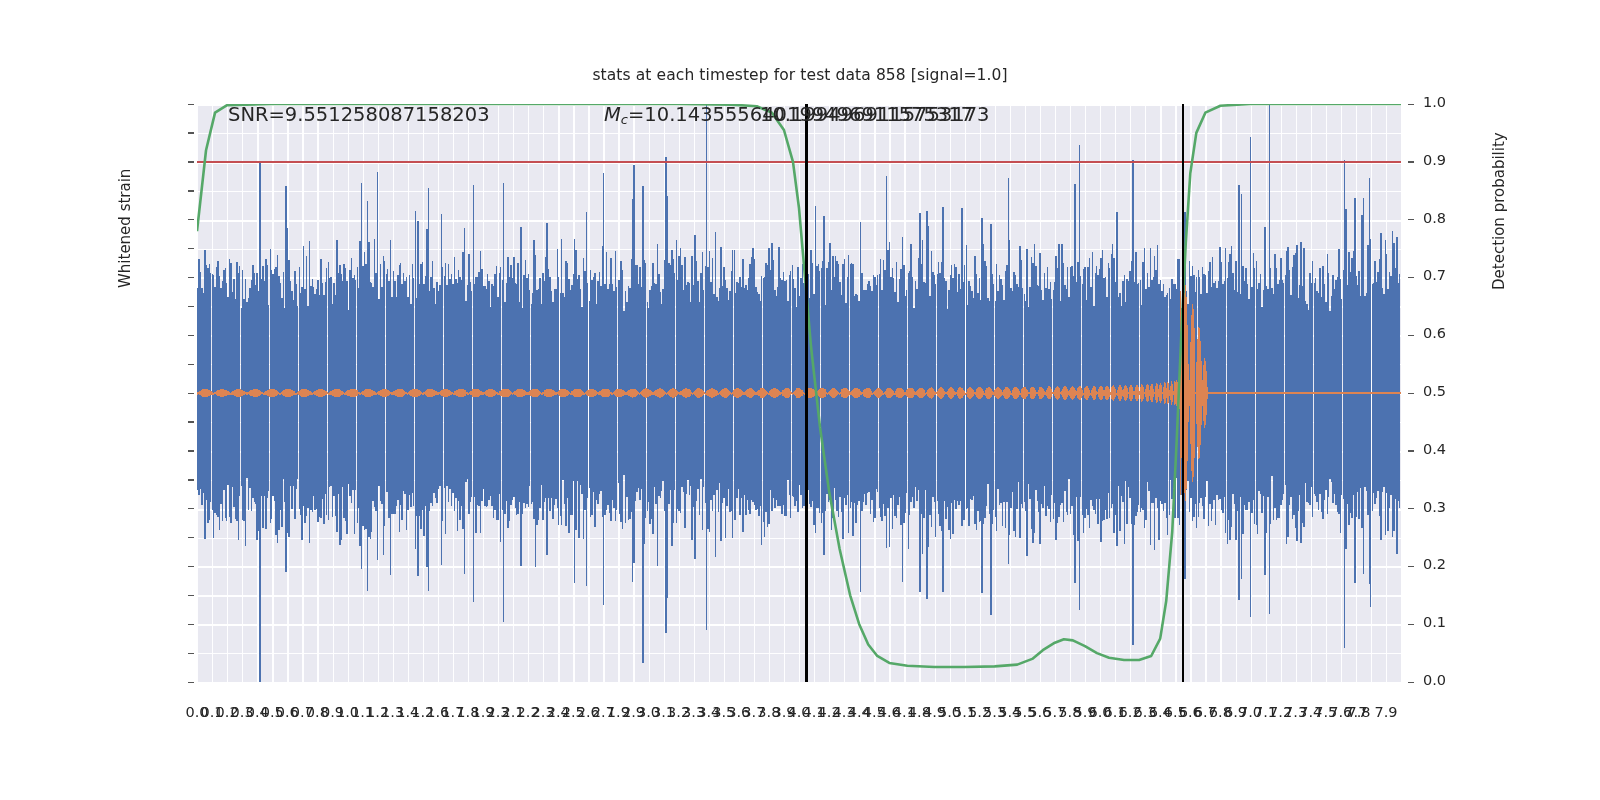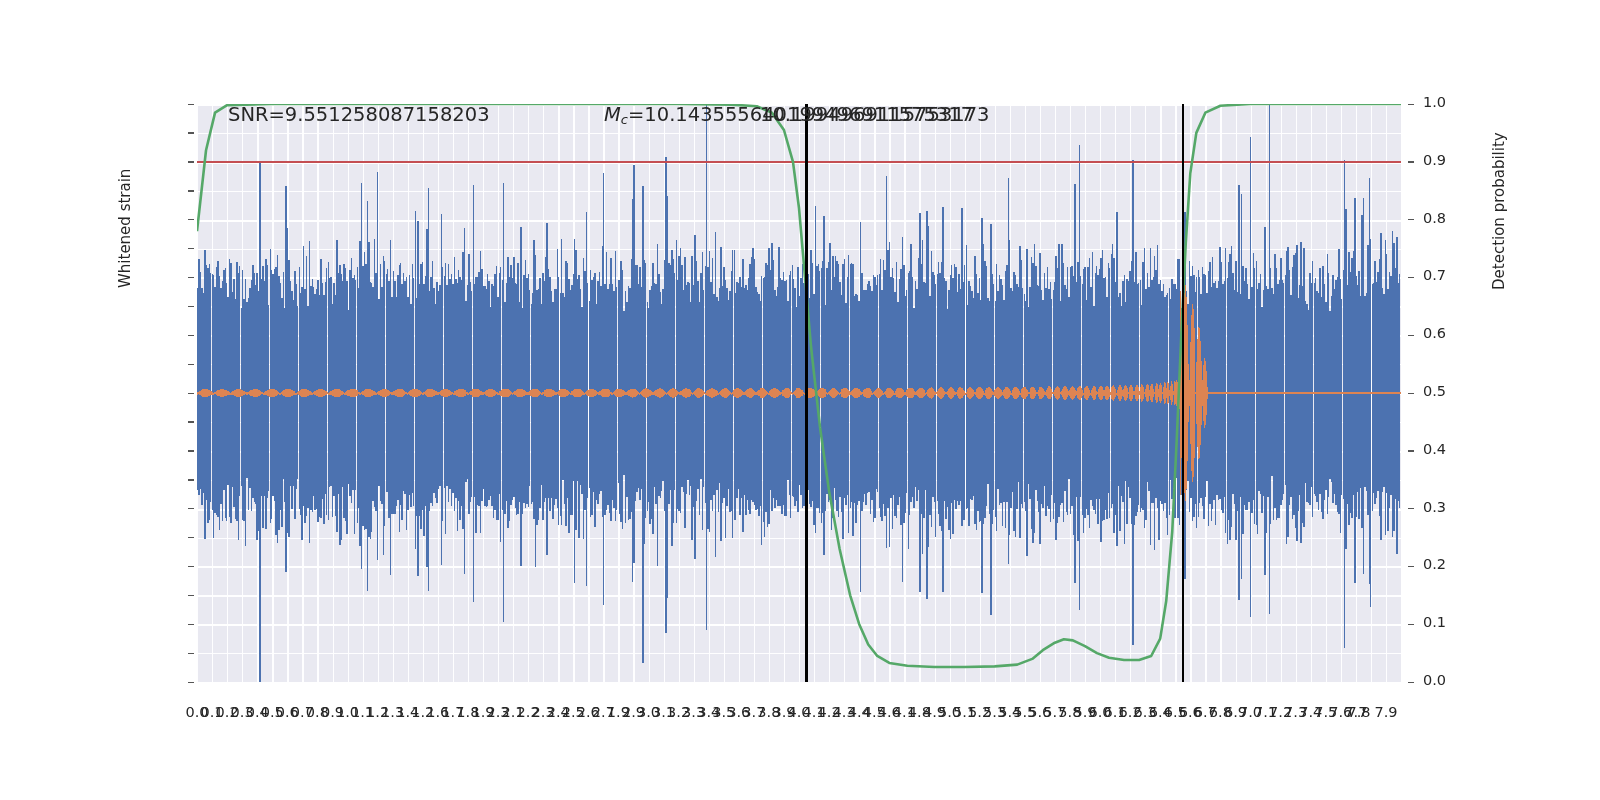--- a/index.html
+++ b/index.html
@@ -56,20 +56,21 @@
           opacity:.92;padding:0;}
   .leg-row{position:absolute;left:13px;height:22px;display:flex;align-items:center;}
   .leg-swatch{display:inline-block;width:36px;height:2.6px;margin-right:11px;}
   .leg-txt{font-size:14.5px;color:#262626;white-space:nowrap;}
 </style>
 </head>
 <body>
 
 <div class="figure">
 
+  <div class="fig-title">stats at each timestep for test data 858 [signal=1.0]</div>
 
   <div class="axes" id="axes">
     <div id="grid">
         <div class="gridv" style="left: 0px;"></div>
         <div class="gridv" style="left: 15.1px;"></div>
         <div class="gridv" style="left: 30.1px;"></div>
         <div class="gridv" style="left: 45.1px;"></div>
         <div class="gridv" style="left: 60.2px;"></div>
         <div class="gridv" style="left: 75.3px;"></div>
         <div class="gridv" style="left: 90.3px;"></div>

